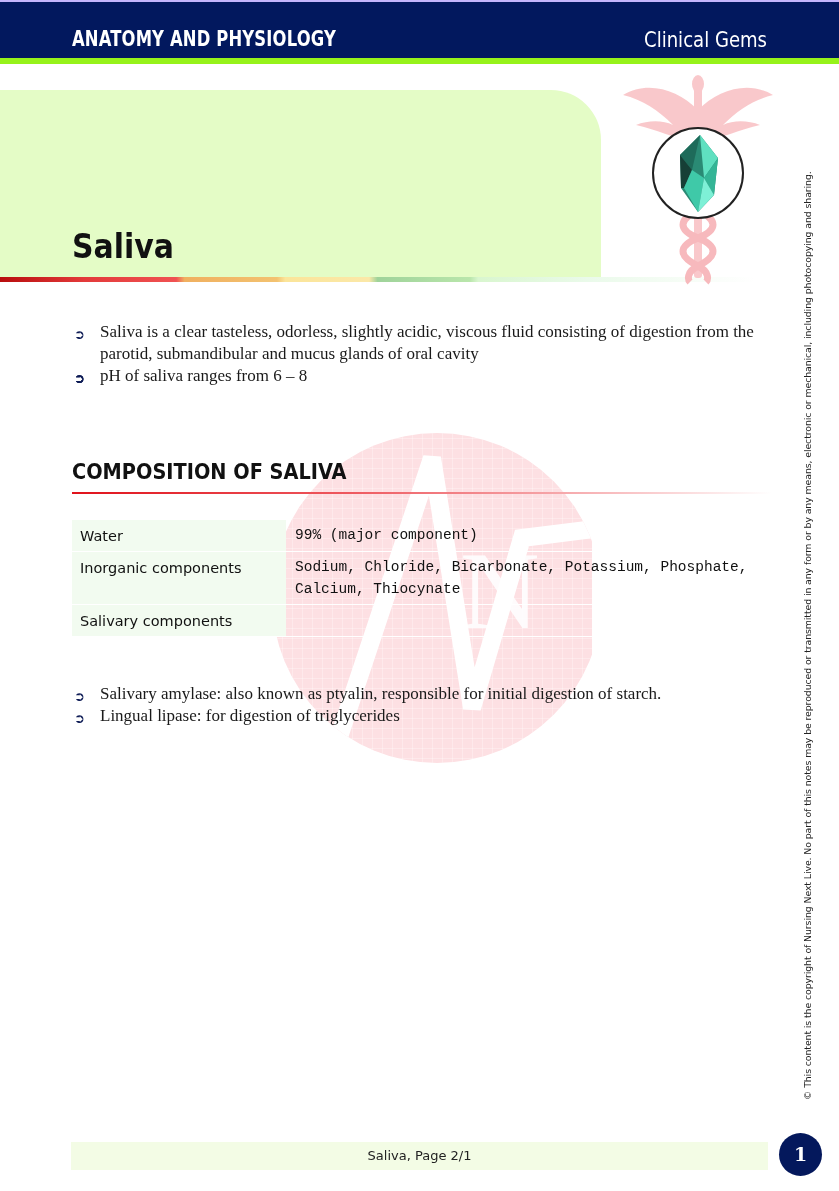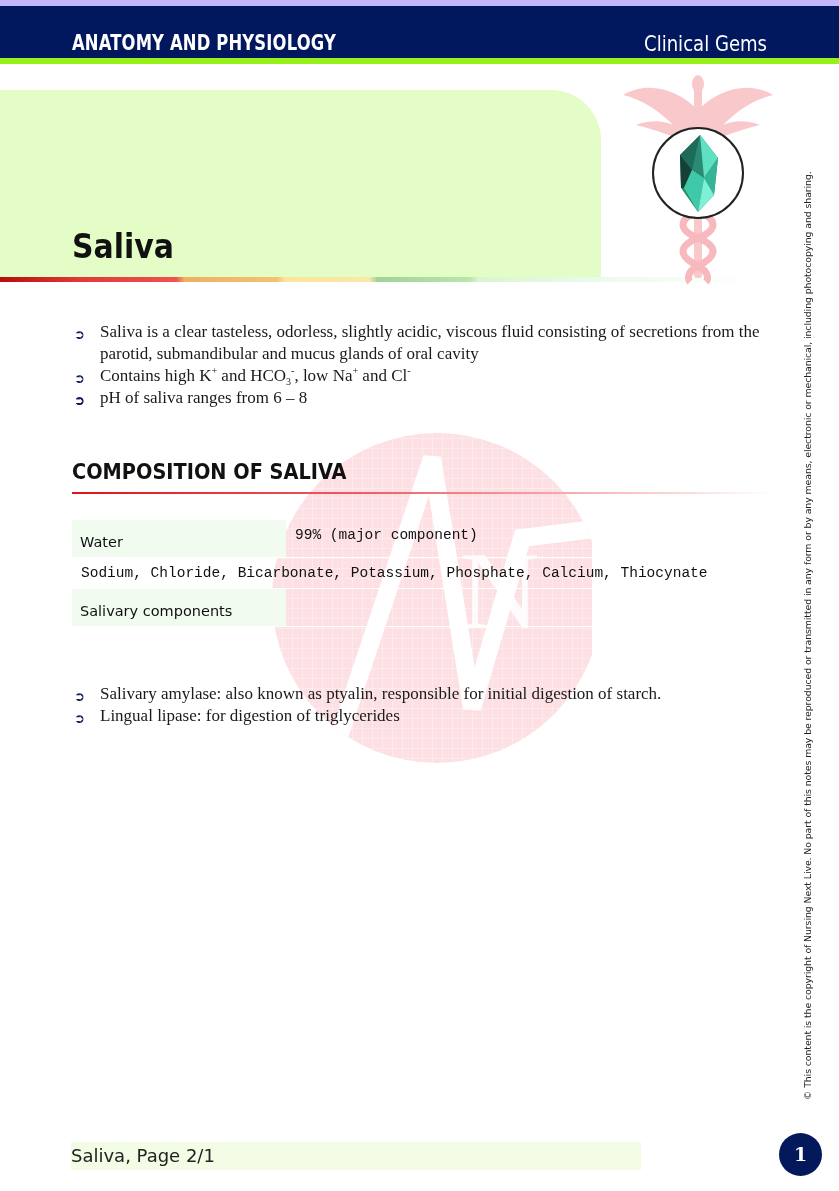--- a/index.html
+++ b/index.html
@@ -1,20 +1,20 @@
 <!DOCTYPE html>
 <html><head>
 <meta charset="utf-8">
 <style>
   * { box-sizing: border-box; margin: 0; padding: 0; }
   html, body { width: 839px; height: 1191px; background: #ffffff; overflow: hidden; }
   body { position: relative; font-family: "Liberation Serif", serif; color: #1a1a1a; }
 
   
-  .header { position: absolute; left: 0; top: 0; width: 839px; height: 58px; background: #02185e; border-top: 6px solid #c4b5fd; }
+  .header { position: absolute; left: 0; top: 0; width: 839px; height: 58px; background: #02185e; border-top: 2px solid #c4b5fd; }
   .header-green { position: absolute; left: 0; top: 58px; width: 839px; height: 6px; background: #96f21a; }
   .header-left { position: absolute; left: 72px; top: 25px; color: #ffffff; font-family: "DejaVu Sans", sans-serif; font-weight: bold; font-size: 21px; letter-spacing: 0.2px; transform: scaleX(0.78); transform-origin: left center; }
   .header-right { position: absolute; right: 72px; top: 26px; color: #ffffff; font-family: "DejaVu Sans", sans-serif; font-size: 21px; transform: scaleX(0.86); transform-origin: right center; }
 
   
   .title-panel { position: absolute; left: 0; top: 90px; width: 601px; height: 187px; background: #e4fcc6; border-top-right-radius: 50px; }
   .page-title { position: absolute; left: 72px; top: 226px; font-family: "DejaVu Sans", sans-serif; font-weight: bold; font-size: 34px; color: #111; transform: scaleX(0.88); transform-origin: left center; }
   .rainbow { position: absolute; left: 0; top: 277px; width: 839px; height: 5px;
     background: linear-gradient(to right, #b80d0d 0%, #e33a3a 10%, #f05252 21%, #f0b060 22%, #f3c270 33%, #fbe59a 34%, #fbe8a8 44%, #9fd39a 45%, #b9e6ab 56%, #d9f6cf 57%, #eafaea 70%, #ffffff 90%); }
 
@@ -35,25 +35,25 @@
   .bullets-bottom { top: 683px; }
   sup, sub { font-size: 10px; line-height: 0; }
 
   
   .section-heading { position: absolute; left: 72px; top: 460px; font-family: "DejaVu Sans", sans-serif; font-weight: bold; font-size: 21px; color: #111; transform: scaleX(0.92); transform-origin: left center; }
   .section-rule { position: absolute; left: 72px; top: 492px; width: 700px; height: 2px; background: linear-gradient(to right, #e0121b 0%, #ee5a60 40%, #f6a8ab 70%, #ffffff 100%); }
 
   
   .comp-table { position: absolute; left: 72px; top: 520px; width: 700px; font-family: "DejaVu Sans", sans-serif; font-size: 14.5px; color: #111; }
   .comp-row { display: flex; border-bottom: 1px solid #ffffff; }
-  .comp-label { width: 214px; padding: 12px 8px 4px 8px; background: #f2fbf0; line-height: 21px; transform-origin: left; }
+  .comp-label { width: 214px; padding: 6px 8px 4px 8px; background: #f2fbf0; line-height: 21px; transform-origin: left; }
   .comp-value { flex: 1; padding: 4px 8px 4px 9px; line-height: 22px; font-family: Liberation Mono, monospace; }
 
   
-  .footer-bar { position: absolute; left: 71px; top: 1142px; width: 570px; height: 28px; background: #f3fce5; font-family: "DejaVu Sans", sans-serif; font-size: 18px; line-height: 28px; color: #222; }
+  .footer-bar { position: absolute; left: 71px; top: 1142px; width: 697px; height: 28px; background: #f3fce5; text-align: center; font-family: "DejaVu Sans", sans-serif; font-size: 13px; line-height: 28px; color: #222; }
   .page-badge { position: absolute; left: 779px; top: 1133px; width: 43px; height: 43px; border-radius: 50%; background: #04185c; color: #fff; text-align: center; font-family: "DejaVu Serif", serif; font-weight: bold; font-size: 19px; line-height: 43px; }
 </style>
 </head>
 <body>
 
 <div class="header">
   <div class="header-left">ANATOMY AND PHYSIOLOGY</div>
   <div class="header-right">Clinical Gems</div>
 </div>
 <div class="header-green"></div>
@@ -99,44 +99,44 @@
     <rect x="0" y="0" width="330" height="350" fill="#fde0e3"></rect>
     <rect x="0" y="0" width="330" height="350" fill="url(#grid)"></rect>
     <polyline points="60,330 160,30 200,280 250,110 330,100" fill="none" stroke="#ffffff" stroke-width="18" stroke-linejoin="miter"></polyline>
   </g>
   <text x="188" y="200" font-family="Liberation Serif, serif" font-size="110" fill="#ffffff" opacity="0.9">N</text>
 </svg>
 
 <ul class="bullets bullets-top">
   <li>
     <span class="bullet-icon">➲</span>
-    <span>Saliva is a clear tasteless, odorless, slightly acidic, viscous fluid consisting of secretions from the parotid, submandibular and mucus glands of oral cavity</span>
+    <span>Saliva is a clear tasteless, odorless, slightly acidic, viscous fluid consisting of digestion from the parotid, submandibular and mucus glands of oral cavity</span>
   </li>
   <li>
     <span class="bullet-icon">➲</span>
-    <span><span>Contains high K</span><sup>+</sup><span> and HCO</span><sub>3</sub><sup>-</sup><span>, low Na</span><sup>+</sup><span> and Cl</span><sup>-</sup></span>
   </li>
   <li>
     <span class="bullet-icon">➲</span>
   </li>
   <li>
     <span class="bullet-icon">➲</span>
     <span>pH of saliva ranges from 6 – 8</span>
   </li>
 </ul>
 
 <h2 class="section-heading">COMPOSITION OF SALIVA</h2>
 <div class="section-rule"></div>
 
 <div class="comp-table">
   <div class="comp-row">
     <div class="comp-label">Water</div>
     <div class="comp-value">99% (major component)</div>
   </div>
   <div class="comp-row">
+    <div class="comp-label">Inorganic components</div>
     <div class="comp-value">Sodium, Chloride, Bicarbonate, Potassium, Phosphate, Calcium, Thiocynate</div>
   </div>
   <div class="comp-row">
     <div class="comp-label">Salivary components</div>
   </div>
 </div>
 
 <ul class="bullets bullets-bottom">
   <li>
     <span class="bullet-icon">➲</span>

